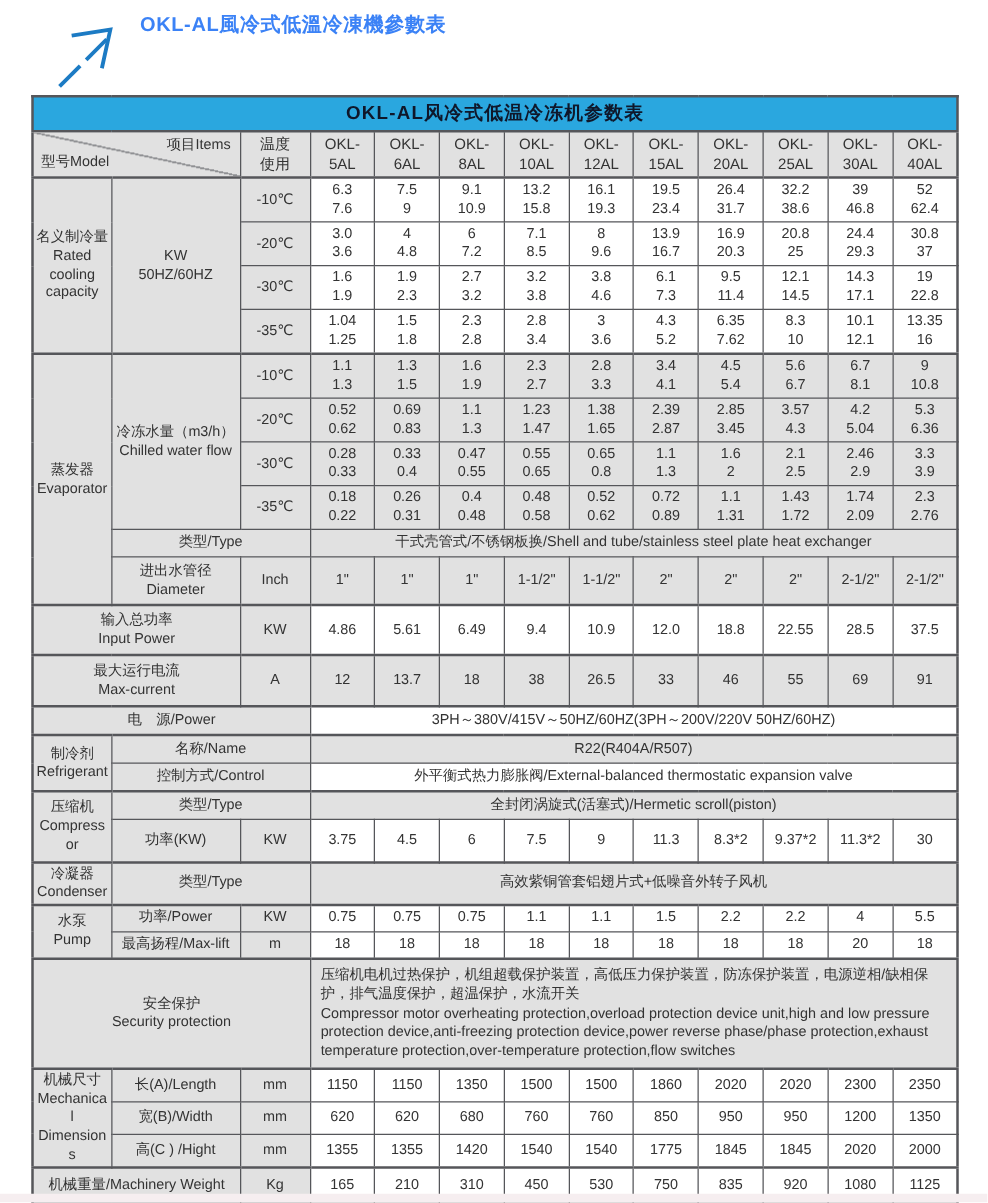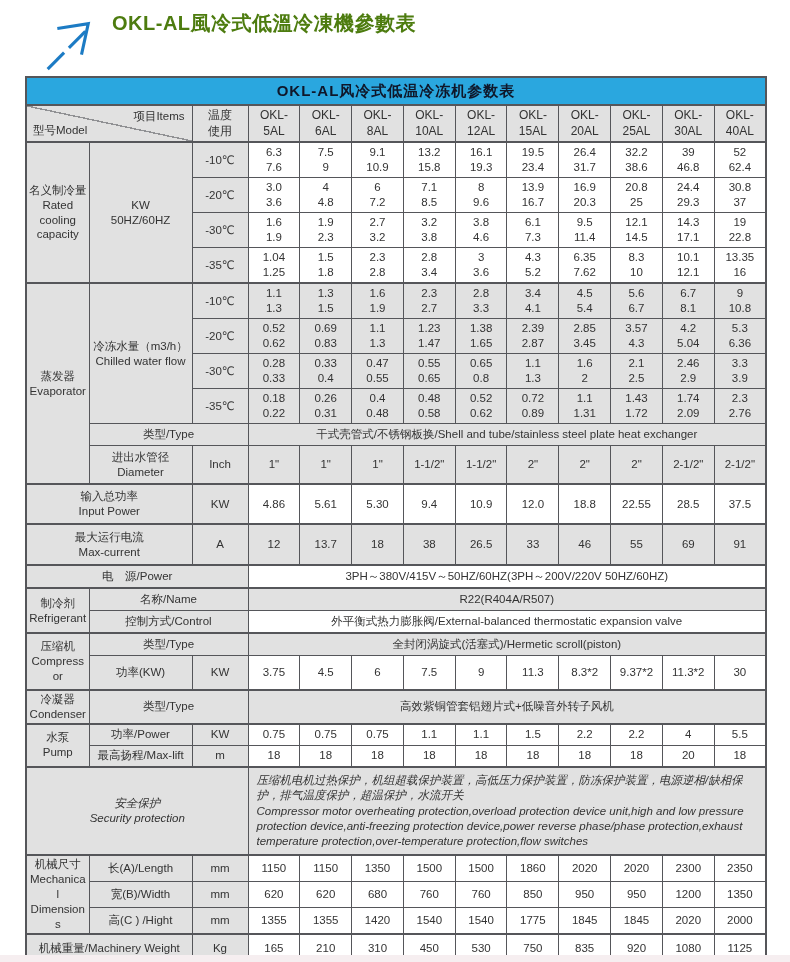--- a/index.html
+++ b/index.html
@@ -9,21 +9,21 @@
     --arrow:#1c7bc4;
   }
   html,body{margin:0;padding:0;}
   body{
     width:790px;height:962px;background:#ffffff;
     font-family:"Liberation Sans","DejaVu Sans",sans-serif;
     color:#333;position:relative;overflow:hidden;
   }
   .header{display:flex;align-items:flex-start;padding:12px 0 4px 38px;}
   .arrow-wrap{width:58px;height:58px;margin-right:16px;margin-top:2px;flex:0 0 auto;}
-  .titles h1{margin:0;font-size:20px;font-weight:bold;color:#4d7c0f;letter-spacing:.5px;line-height:1.15;text-align:center;}
+  .titles h1{margin:0;font-size:16px;font-weight:bold;color:#3b82f6;letter-spacing:.5px;line-height:1.15;text-align:center;}
   .titles .sub{font-size:16.5px;color:#1b1b1b;margin-top:2px;letter-spacing:.2px;}
   .tbl-wrap{padding:0 25px;}
   table{border-collapse:collapse;width:740px;table-layout:fixed;border:2px solid var(--border);}
   td{
     border:1px solid var(--border);text-align:center;vertical-align:middle;
     font-size:11.5px;line-height:1.3;padding:1px 2px;color:#333;
     word-wrap:break-word;
   }
   tr.sec td{border-top-width:2px;}
   .band{background:var(--blue);color:#0f172a;font-size:15px;font-weight:bold;height:24px;letter-spacing:1px;border-bottom-width:2px;}
@@ -35,21 +35,21 @@
   tr.r-d2 td{height:32px;}
   tr.r-s1 td{height:19px;}
   tr.r-dia td{height:35px;}
   tr.r-inp td{height:36px;}
   tr.r-cur td{height:37px;}
   tr.r-cpw td{height:31px;}
   tr.r-cond td{height:27px;}
   tr.r-pump td{height:18px;}
   tr.r-mech td{height:19px;}
   tr.r-wt td{height:25px;}
-  tr.r-sec-row td.sec-cell{height:80px;font-style:italic;}
+  tr.r-sec-row td.sec-cell{height:80px;}
   .corner{
     position:relative;
     background-image:linear-gradient(to top right,
       transparent calc(50% - 0.7px), #8f9093 calc(50% - 0.7px),
       #8f9093 calc(50% + 0.7px), transparent calc(50% + 0.7px));
     background-color:var(--gray);
   }
   .corner .ci{position:absolute;top:3px;right:7px;font-size:11.5px;}
   .corner .cm{position:absolute;bottom:3px;left:6px;font-size:11.5px;}
   .bottom-strip{position:absolute;left:0;bottom:0;width:790px;height:7px;background:#f6eef0;}
@@ -225,21 +225,21 @@
           <td class="shade">2"</td>
           <td class="shade">2"</td>
           <td class="shade">2-1/2"</td>
           <td class="shade">2-1/2"</td>
         </tr>
         <tr class="r-inp sec">
           <td colspan="2" class="lab">输入总功率<br>Input Power</td>
           <td class="lab">KW</td>
           <td>4.86</td>
           <td>5.61</td>
-          <td>5.30</td>
+          <td>6.49</td>
           <td>9.4</td>
           <td>10.9</td>
           <td>12.0</td>
           <td>18.8</td>
           <td>22.55</td>
           <td>28.5</td>
           <td>37.5</td>
         </tr>
         <tr class="r-cur sec">
           <td colspan="2" class="lab">最大运行电流<br>Max-current</td>

